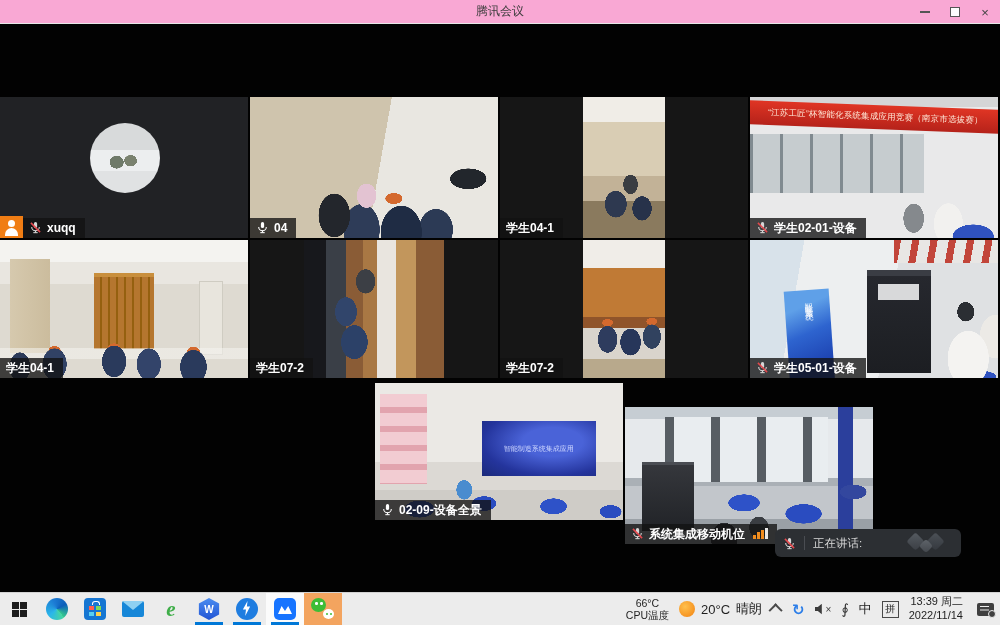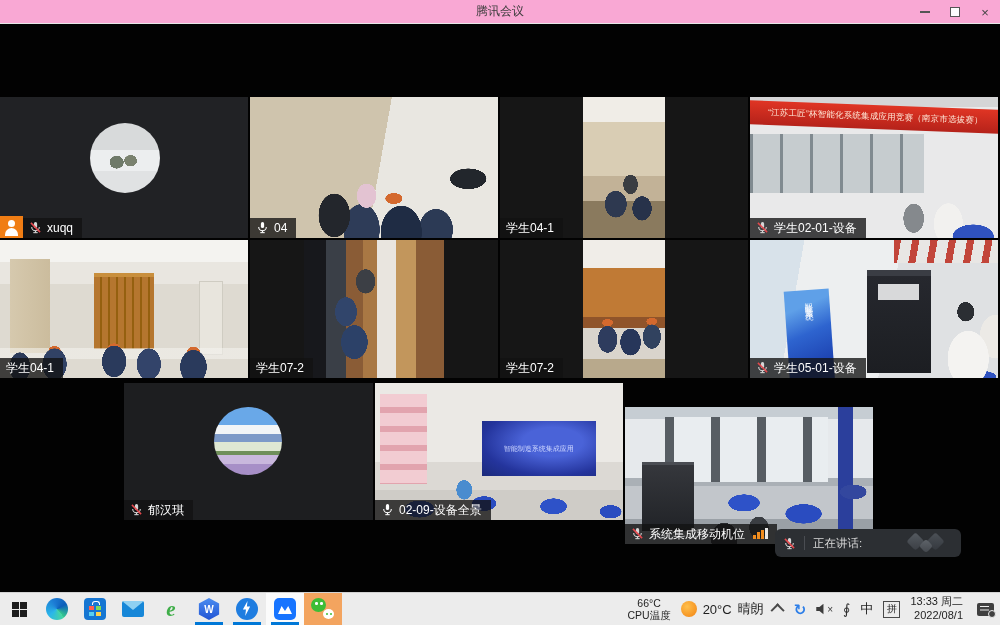--- a/index.html
+++ b/index.html
@@ -213,21 +213,21 @@
   .ic-vol .spk{width:10px;height:11px;background:#3c3c3c;clip-path:polygon(0 32%,32% 32%,72% 2%,72% 98%,32% 68%,0 68%);}
   .ic-vol .x{font-size:10px;color:#3c3c3c;margin-left:1px;}
   .ic-ink{font-size:14px;color:#2f2f2f;cursor:pointer;line-height:1;}
   .lang{font-size:13px;cursor:pointer;}
   .ime{width:15px;height:15px;border:1px solid #4a4a4a;display:flex;align-items:center;justify-content:center;
        font-size:10px;cursor:pointer;}
   .clock{text-align:right;font-size:11px;line-height:1.25;cursor:pointer;}
   .notif{position:relative;width:17px;height:13px;background:#3f3f3f;border-radius:2px;margin-left:4px;cursor:pointer;}
   .notif i{position:absolute;left:3px;top:3px;width:9px;height:1.5px;background:#ececec;box-shadow:0 3.5px 0 #ececec;}
   .notif::after{content:"";position:absolute;right:-2px;bottom:-2px;width:6px;height:6px;border-radius:50%;background:#3f3f3f;border:1.5px solid #ececec;}
-  .pname{white-space:nowrap;}
+  .pname{white-space:nowrap;font-weight:bold;}
 </style>
 </head>
 <body>
 
 <div class="titlebar">
   <span class="title">腾讯会议</span>
   <div class="winctl">
     <div class="ctl ctl-min">
         <i></i>
       </div>
@@ -344,35 +344,20 @@
           <rect x="9" y="2" width="6" height="11" rx="3"></rect>
           <path d="M5 11a7 7 0 0 0 14 0"></path>
           <line x1="12" y1="17.5" x2="12" y2="21"></line>
           <line x1="8" y1="21.5" x2="16" y2="21.5"></line>
           <line class="slash" x1="3.5" y1="3.5" x2="20.5" y2="20.5"></line>
         </svg>
       <span class="pname">学生05-01-设备</span>
     </div>
   </div>
 
-  <div class="tile t9">
-    <div class="scene s9">
-      <div class="avatar av-mountain"></div>
-    </div>
-    <div class="namebar v-muted">
-      <svg class="mic" viewBox="0 0 24 24">
-          <rect x="9" y="2" width="6" height="11" rx="3"></rect>
-          <path d="M5 11a7 7 0 0 0 14 0"></path>
-          <line x1="12" y1="17.5" x2="12" y2="21"></line>
-          <line x1="8" y1="21.5" x2="16" y2="21.5"></line>
-          <line class="slash" x1="3.5" y1="3.5" x2="20.5" y2="20.5"></line>
-        </svg>
-      <span class="pname">郁汉琪</span>
-    </div>
-  </div>
 
   <div class="tile t10">
     <div class="scene s10">
       <div class="winpink"></div>
       <div class="backdrop">
           <span>智能制造系统集成应用</span>
         </div>
     </div>
     <div class="namebar v-on">
       <svg class="mic" viewBox="0 0 24 24">
@@ -493,20 +478,20 @@
     <span class="chev"></span>
     <span class="ic-sync">↻</span>
     <span class="ic-vol">
         <span class="spk"></span>
         <span class="x">×</span>
       </span>
     <span class="ic-ink">∮</span>
     <span class="lang">中</span>
     <span class="ime">拼</span>
     <div class="clock">
-      <div>13:33 周二</div>
-      <div>2022/08/1</div>
+      <div>13:39 周二</div>
+      <div>2022/11/14</div>
     </div>
     <span class="notif">
         <i></i>
       </span>
   </div>
 </div>
 
 </body></html>

